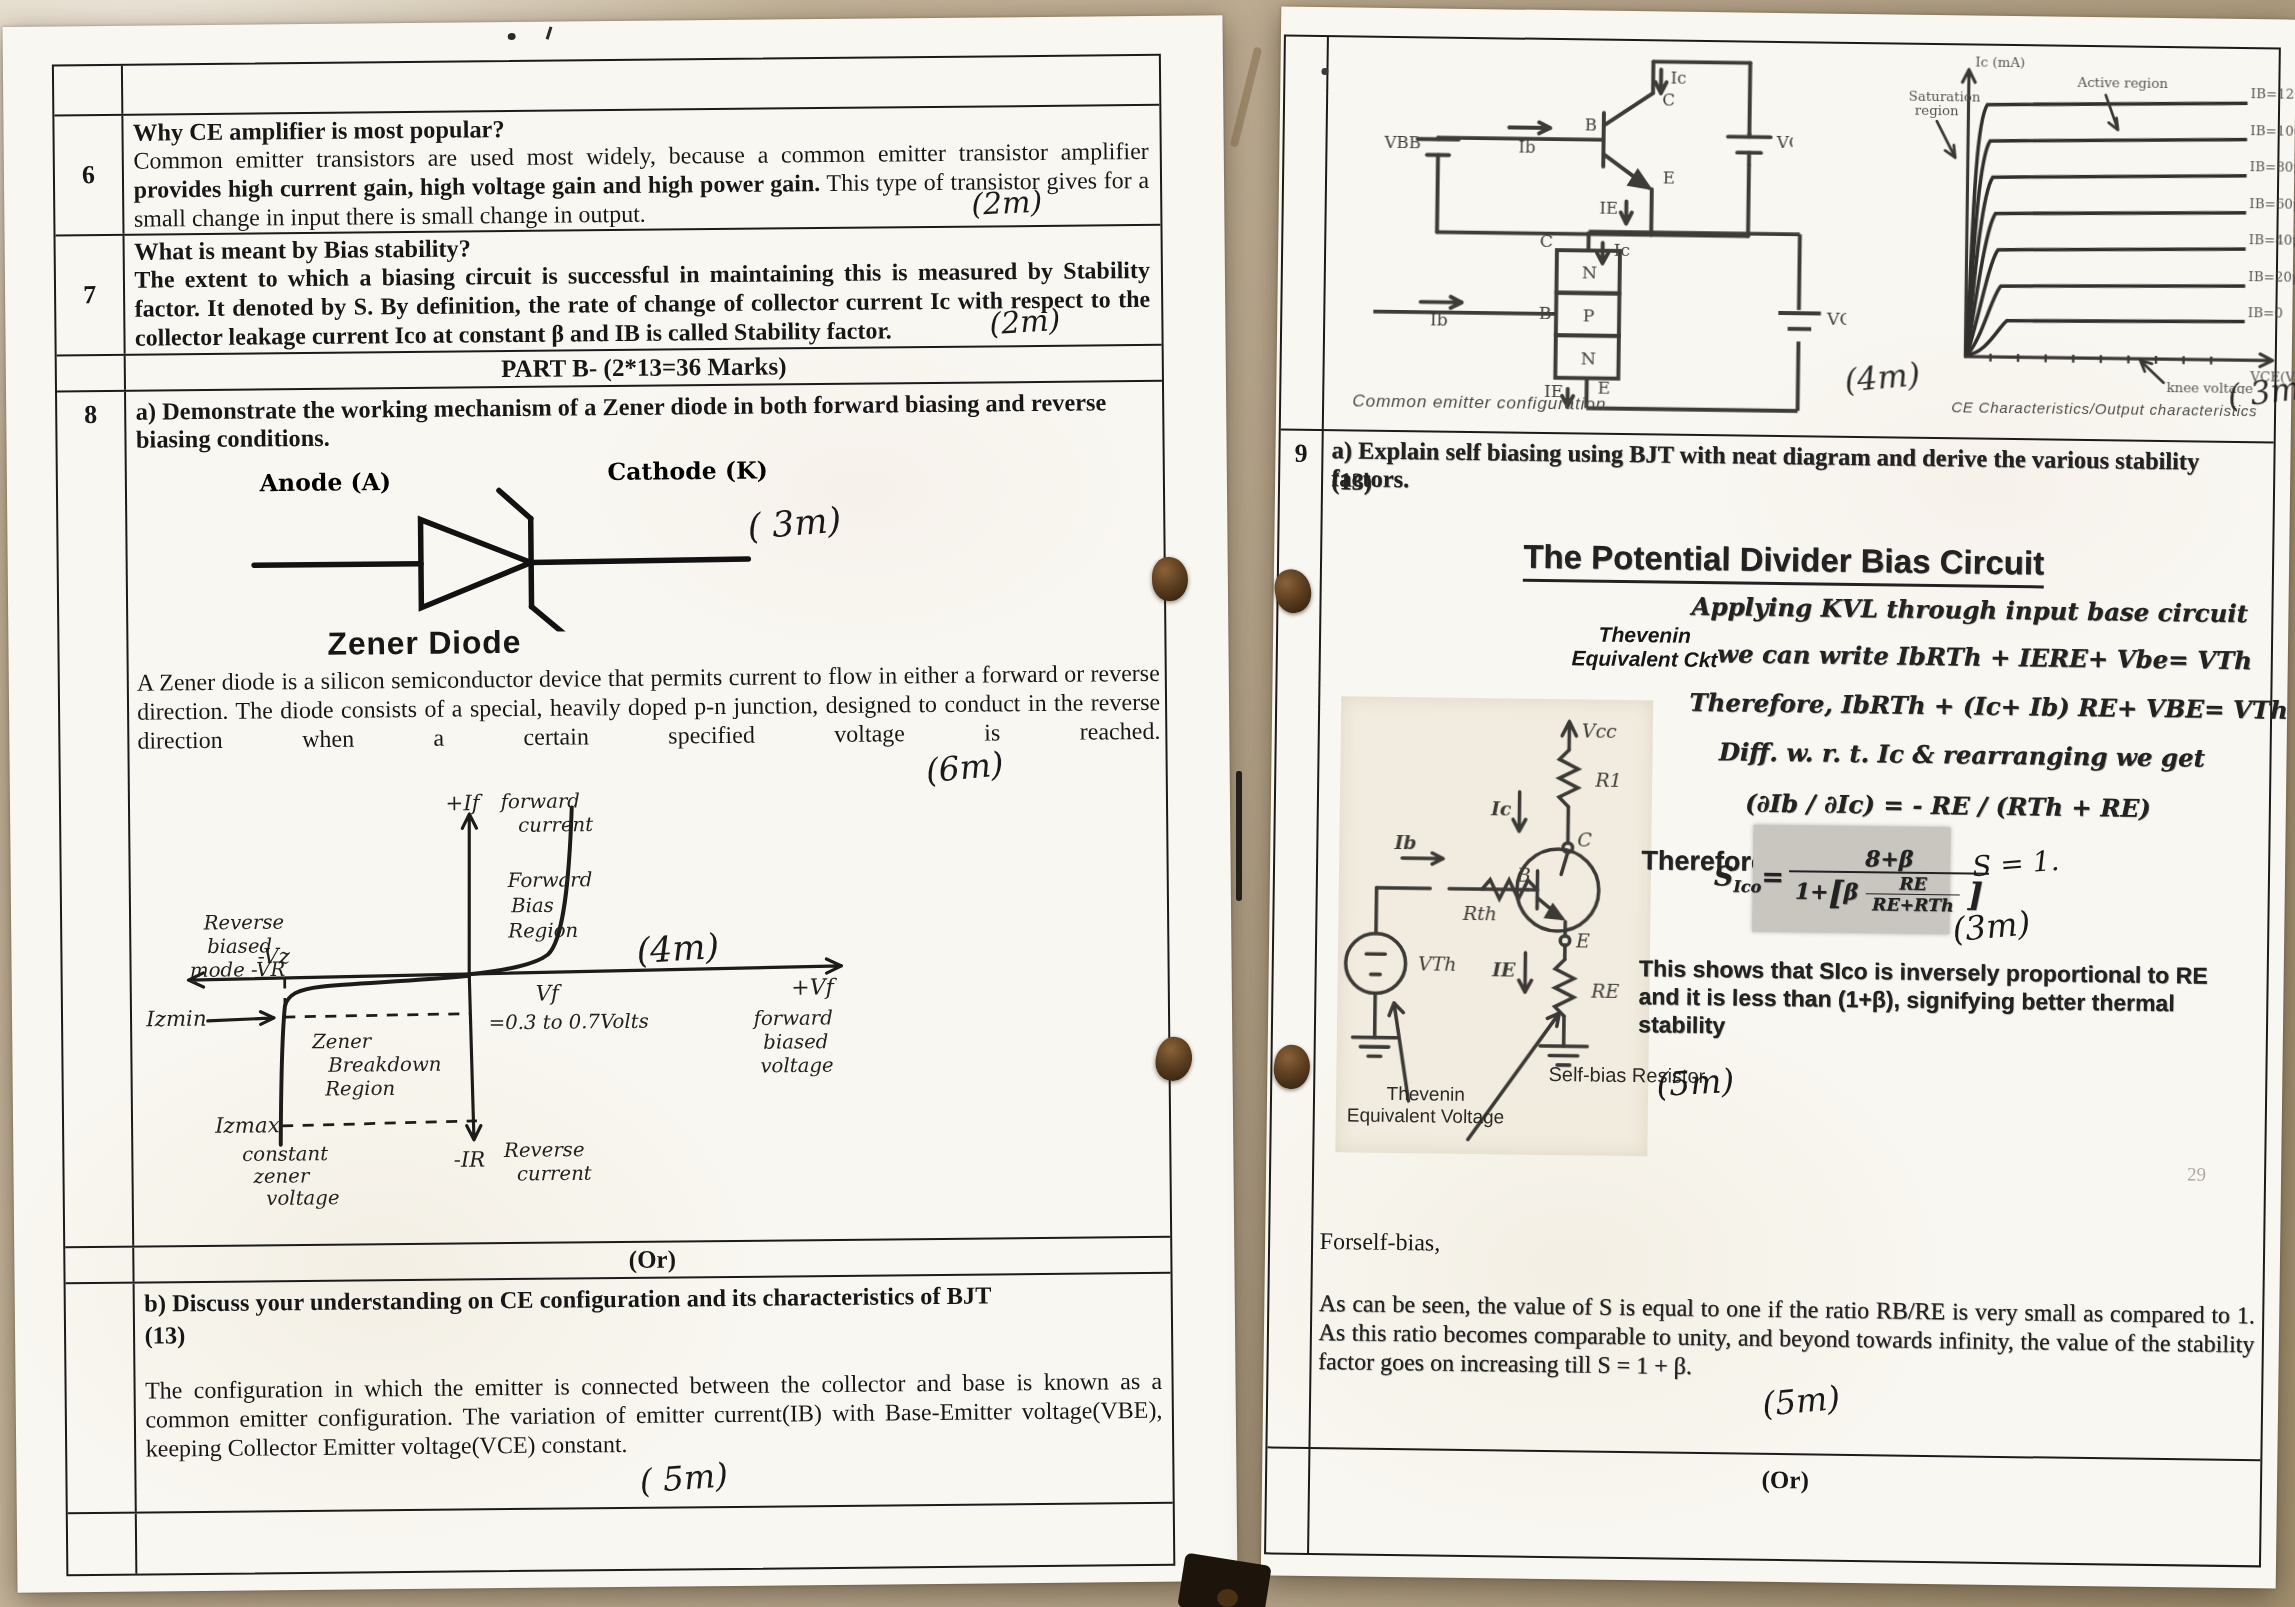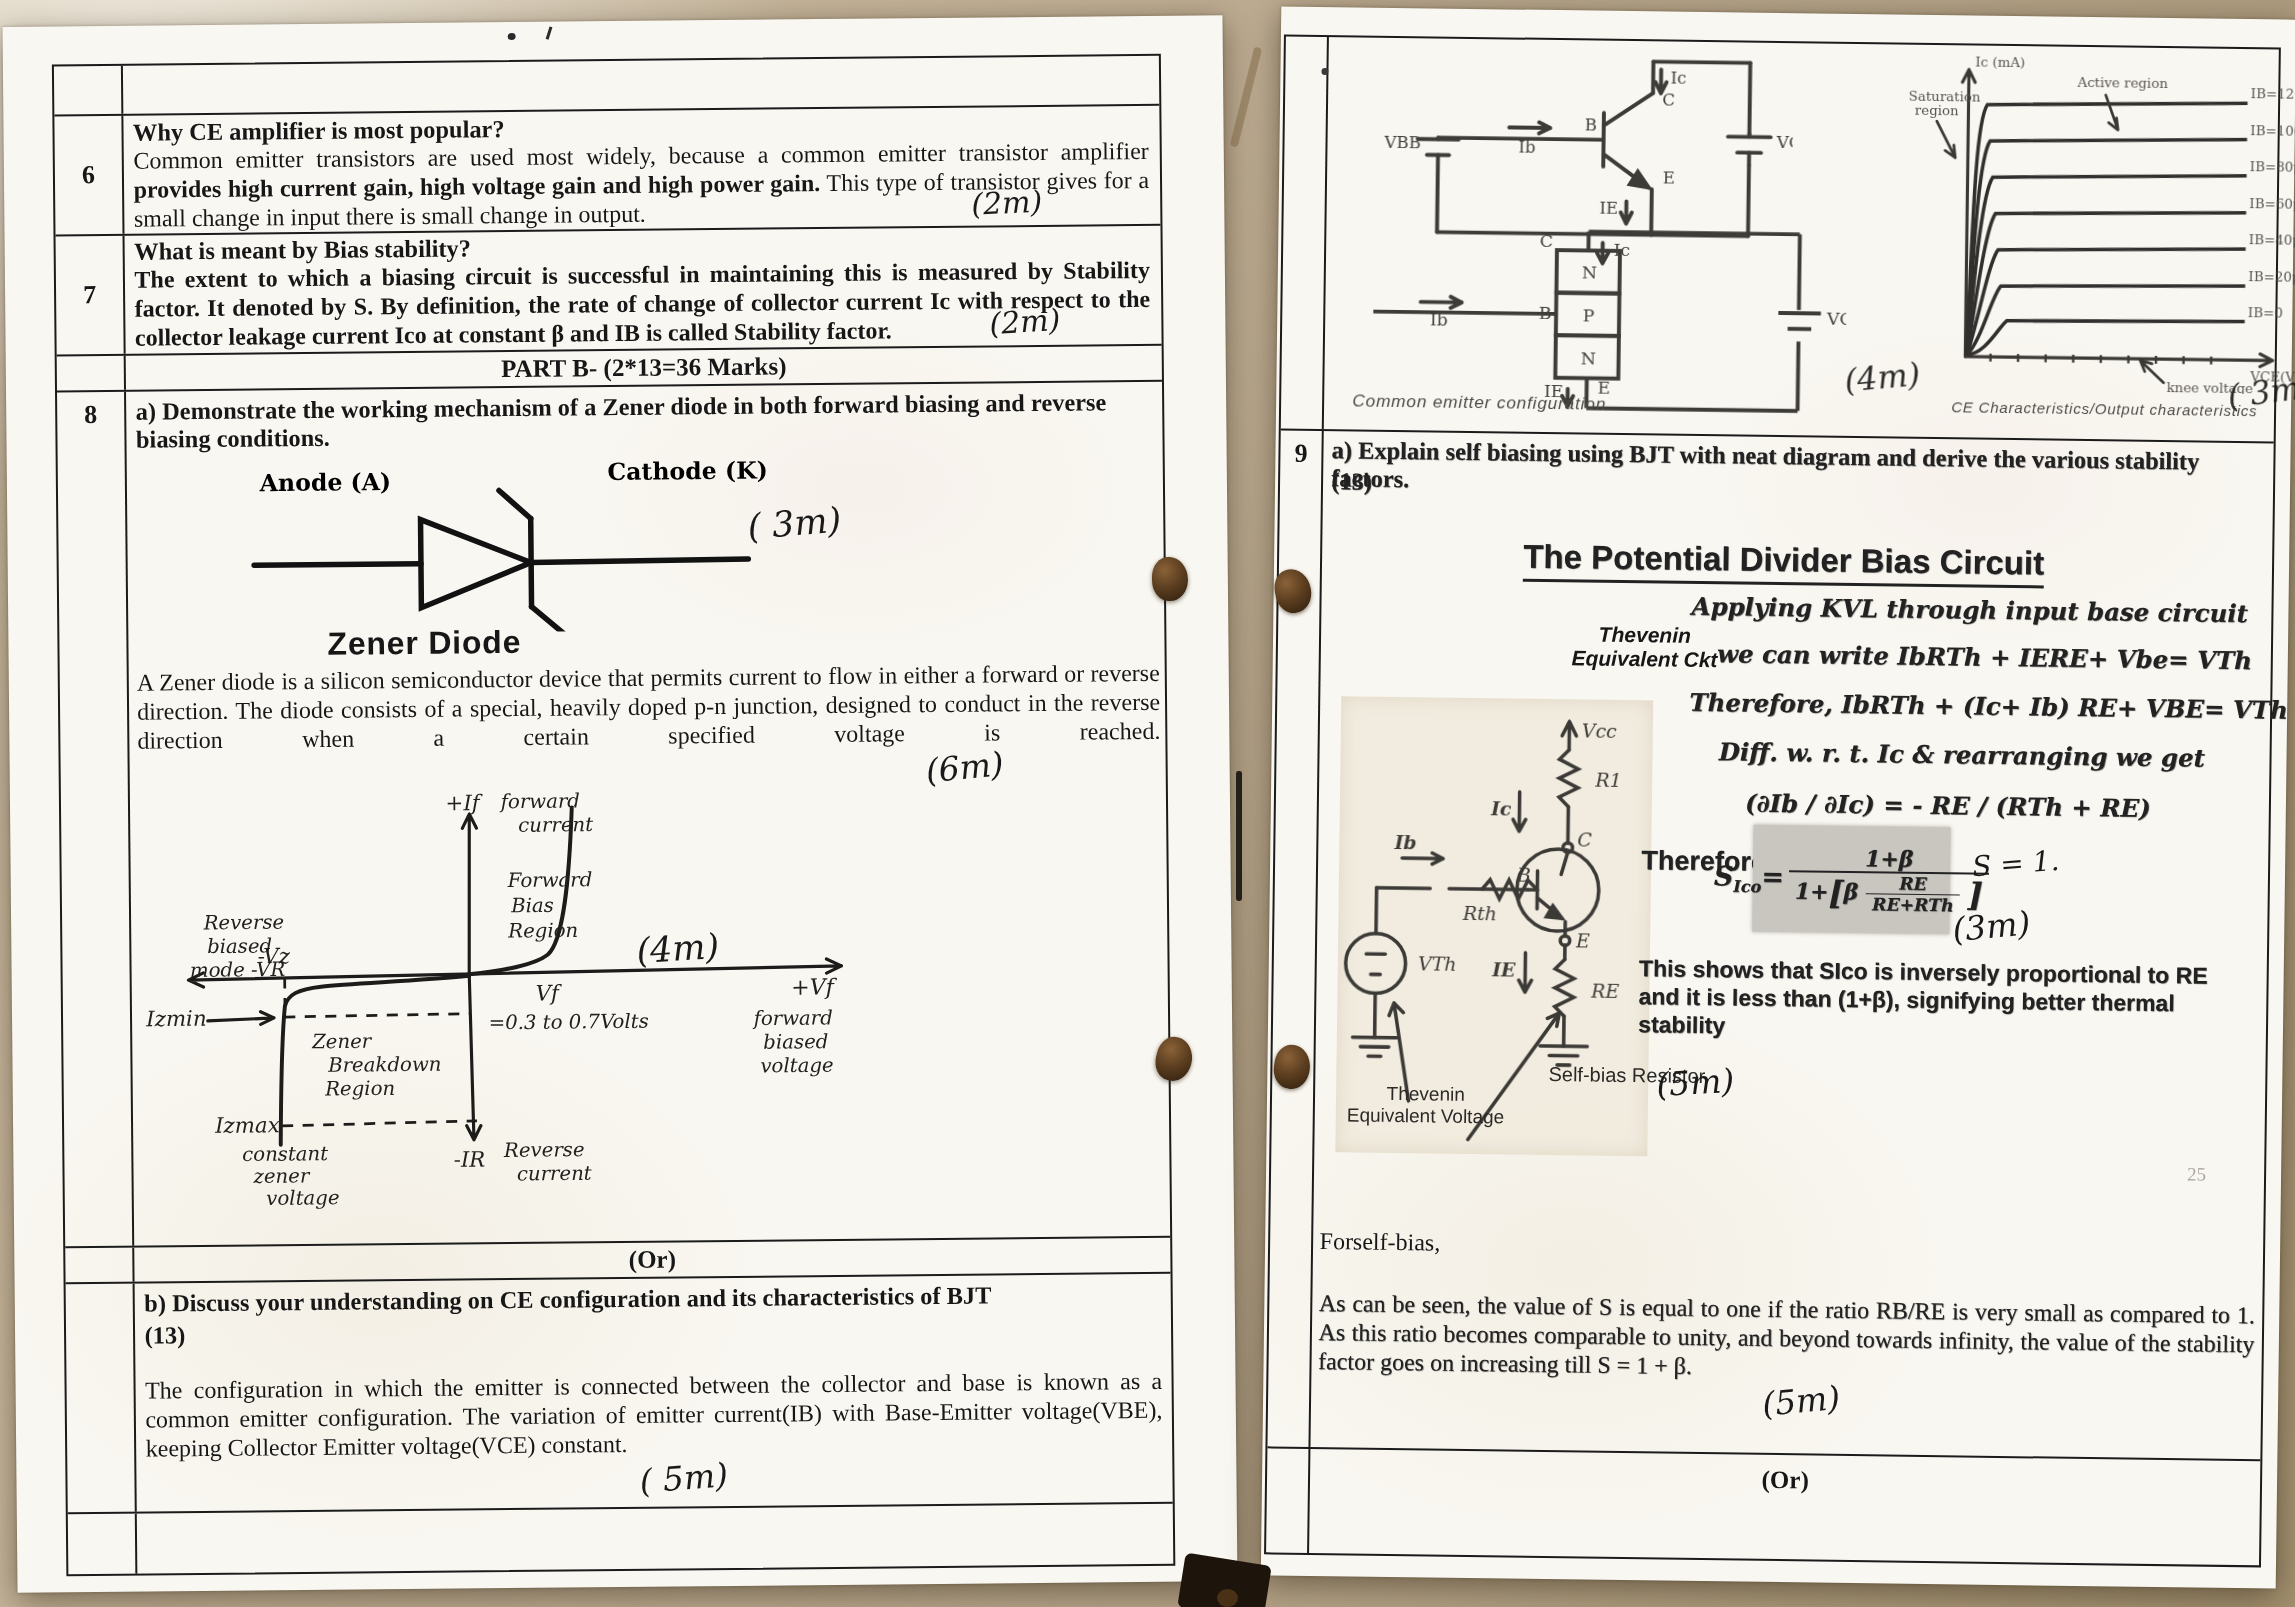--- a/index.html
+++ b/index.html
@@ -398,21 +398,21 @@
         <div class="abs" style="left:24px;top:651px;width:173px;text-align:center;font-family:'Liberation Sans',sans-serif;font-size:19px;color:#2c2a27;">
           <div>Thevenin</div>
           <div>Equivalent Voltage</div>
         </div>
 
         <div class="eq smudge abs" style="left:323px;top:410px;font-size:27px;font-style:normal;font-family:'Liberation Sans',sans-serif;">Therefore,</div>
         <div class="abs" style="left:435px;top:388px;width:197px;height:107px;background:#c9c6c0;box-shadow:0 0 4.7px rgba(70,70,70,.4);
                     display:flex;align-items:center;justify-content:center;">
           <span class="eq smudge" style="font-size:27px;"><span>S</span><sub style="font-size:16px;">Ico</sub><span>=</span></span>
           <span class="fraction eq smudge" style="font-size:22px;margin-left:4.7px;">
-            <span class="fnum">1+β</span>
+            <span class="fnum">8+β</span>
             <span class="fden"><span>1+</span><span style="font-size:32px;vertical-align:-4.7px;">[</span><span>β</span>
               <span class="fraction" style="font-size:17.3px;">
                 <span class="fnum">RE</span>
                 <span class="fden" style="border-top:1.6px solid #222;">RE+RTh</span>
               </span>
               <span style="font-size:32px;vertical-align:-4.7px;">]</span></span>
           </span>
         </div>
         <span class="hand abs" style="left:654px;top:407px;font-size:28px;transform:rotate(-5deg);">S = 1.</span>
         <span class="hand abs" style="left:635px;top:467px;font-size:33px;transform:rotate(-6deg);">(3m)</span>
@@ -431,21 +431,21 @@
     </div>
 
     <div class="row" style="height:104px;">
       <div class="numcol mid" style="width:43px;"></div>
       <div class="cell" style="display:flex;align-items:flex-start;padding-top:11px;">
         <div class="center-bold">(Or)</div>
       </div>
     </div>
   </div>
 
-  <div class="abs" style="left:921px;top:1145px;font-size:19px;color:rgba(110,102,96,.55);">25</div>
+  <div class="abs" style="left:921px;top:1145px;font-size:19px;color:rgba(110,102,96,.55);">29</div>
 
   <div class="abs" style="left:41px;top:61px;width:7px;height:7px;border-radius:50%;background:#3a3a3a;"></div>
 </div>
 
 <div class="brad" style="left:1152px;top:557px;"></div>
 <div class="brad" style="left:1156px;top:1037px;transform:rotate(14deg);"></div>
 <div class="brad" style="left:1275px;top:569px;transform:rotate(-10deg);"></div>
 <div class="brad" style="left:1274px;top:1045px;transform:rotate(8deg);"></div>
 
 <div class="abs" style="left:1236px;top:771px;width:5.5px;height:130px;background:#23201c;border-radius:2.4px;"></div>

